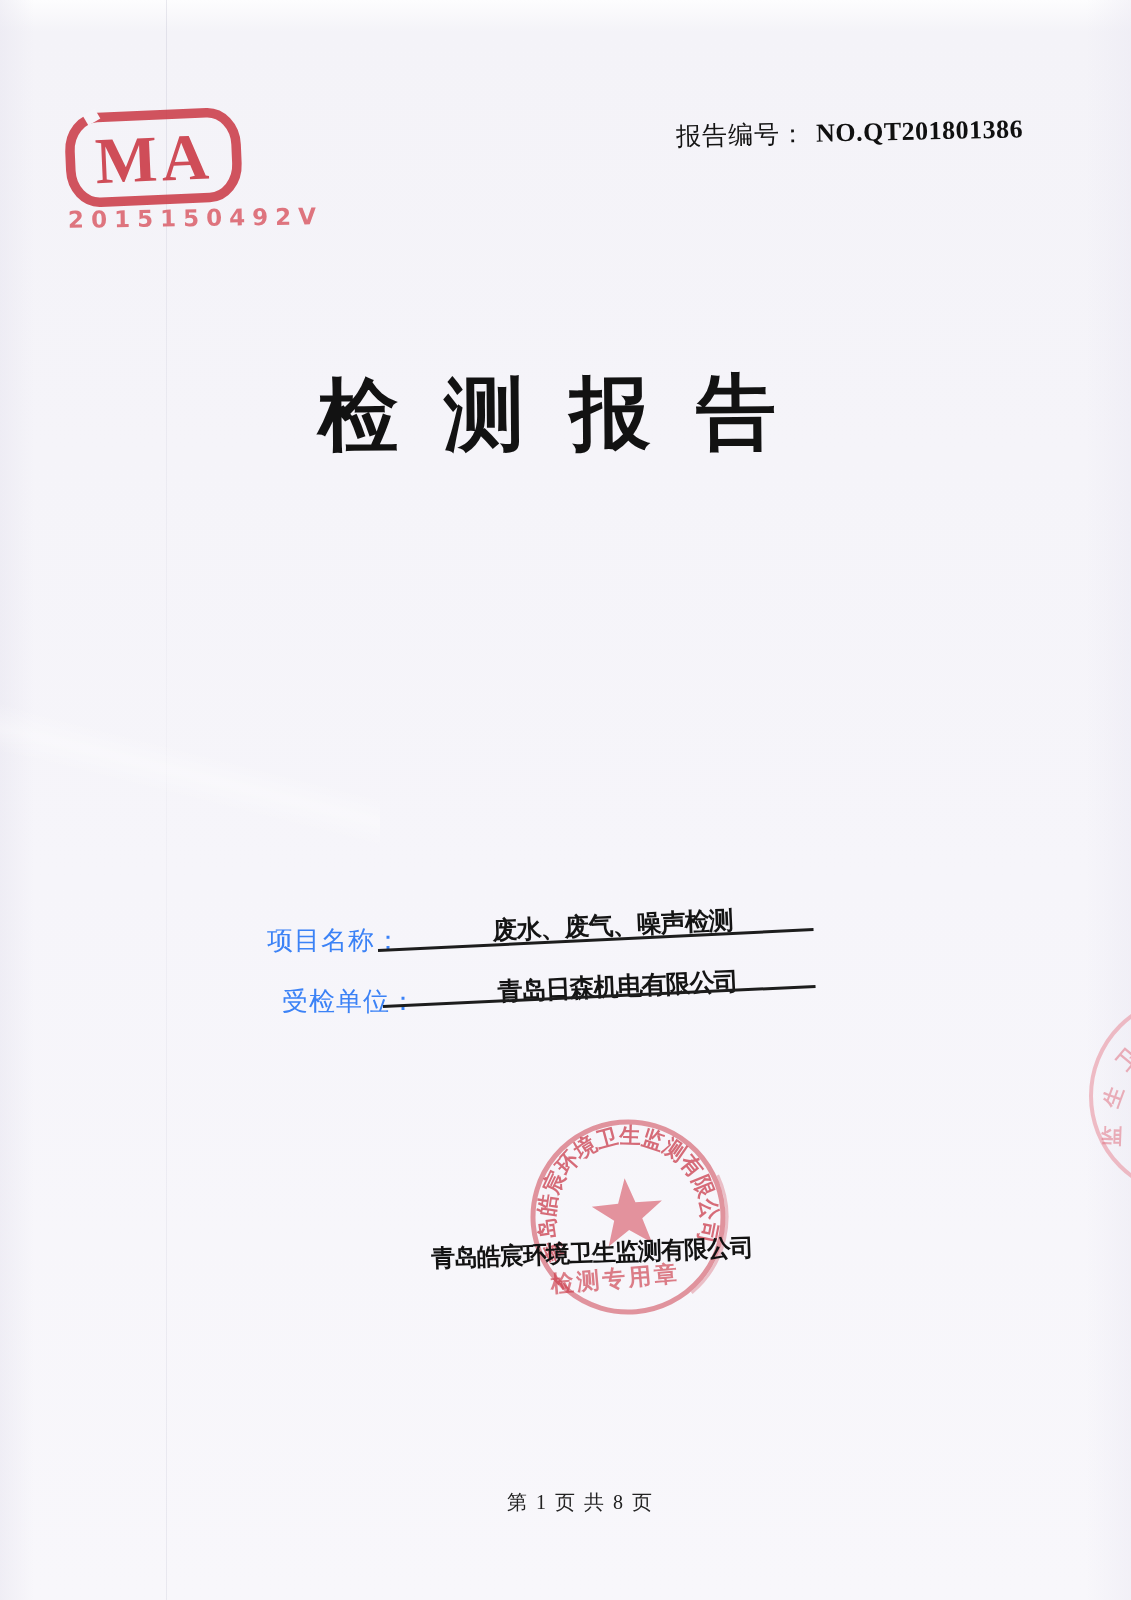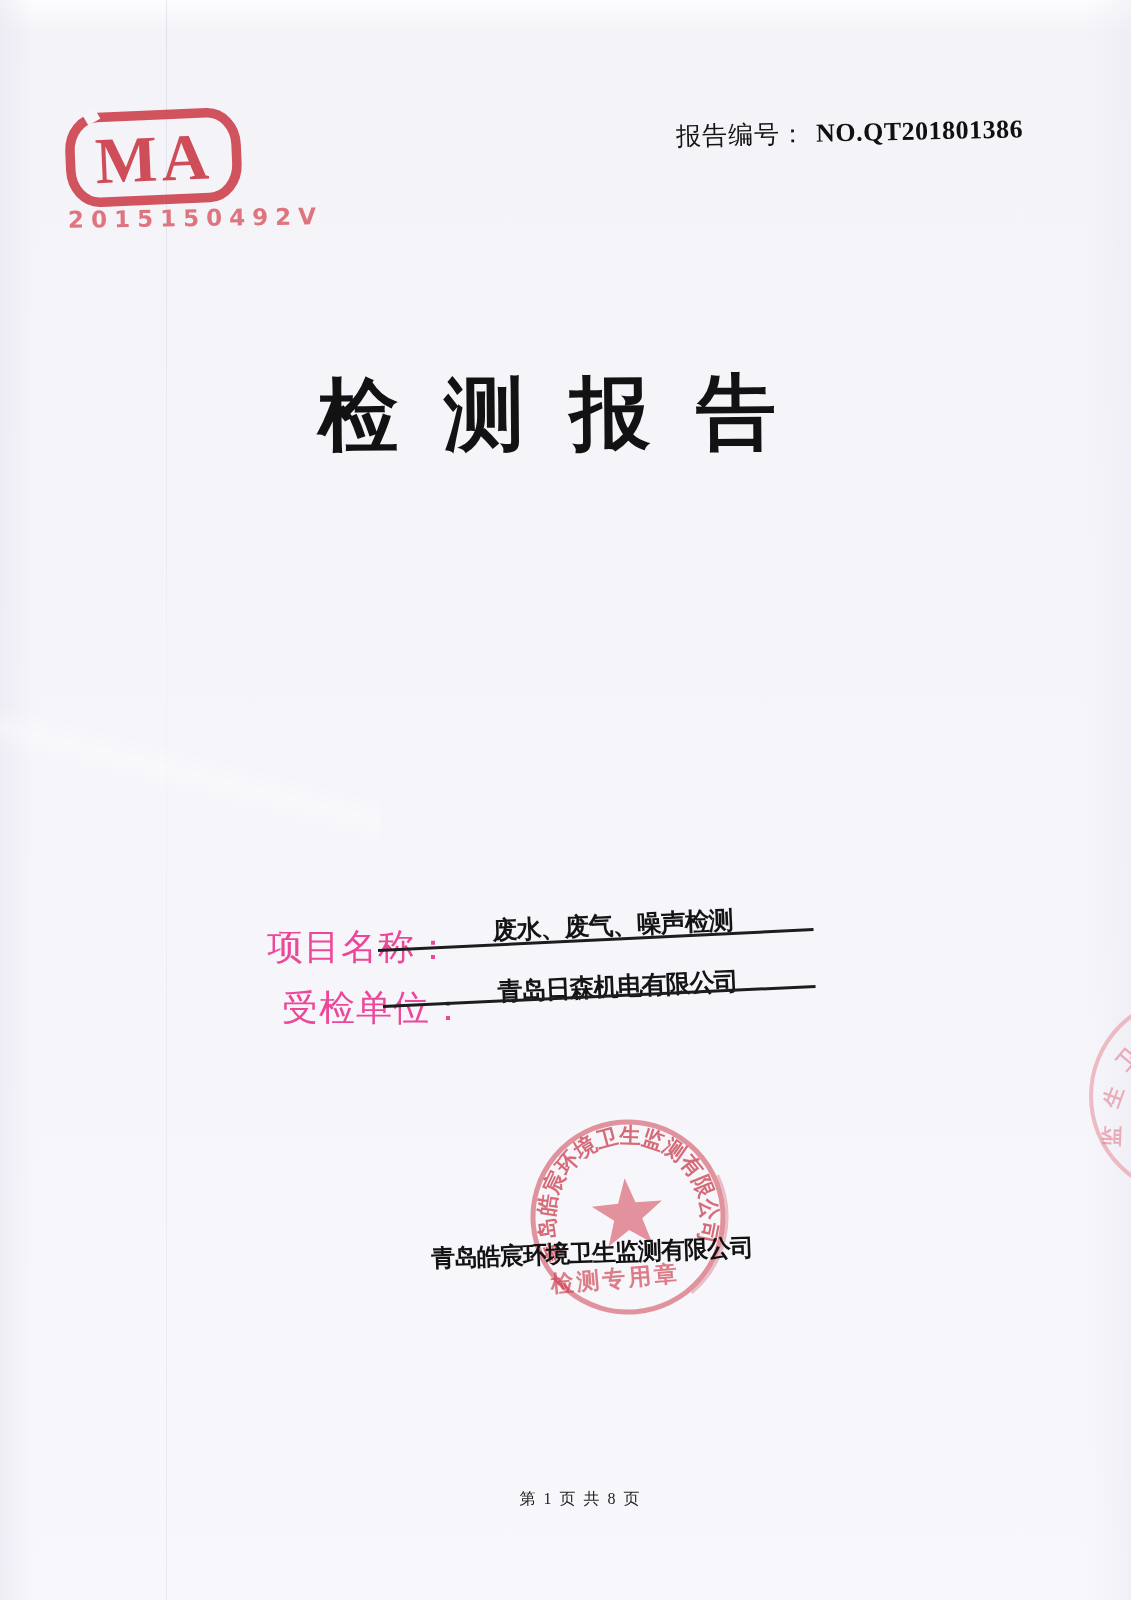--- a/index.html
+++ b/index.html
@@ -25,21 +25,21 @@
   
   .report-no{left:676px;top:116px;white-space:nowrap;transform:rotate(-1.2deg);}
   .report-no .lbl{font-size:25px;color:#141414;letter-spacing:1px;}
   .report-no .val{font-size:26px;font-weight:700;color:#101010;letter-spacing:.5px;margin-left:10px;}
 
   
   .title{left:318px;top:372px;font-size:80px;font-weight:700;color:#121212;
     letter-spacing:46px;white-space:nowrap;transform:rotate(-0.5deg);line-height:1.05;}
 
   
-  .f-label{font-size:36px;color:#ec4899;letter-spacing:1px;white-space:nowrap;}
+  .f-label{font-size:26px;color:#3b82f6;letter-spacing:1px;white-space:nowrap;}
   .f-label.r1{left:267px;top:923px;}
   .f-label.r2{left:282px;top:984px;}
   .f-value{font-size:25px;font-weight:700;color:#141414;letter-spacing:-1px;white-space:nowrap;
     transform:rotate(-2.5deg);transform-origin:left top;}
   .f-value.r1{left:492px;top:914px;}
   .f-value.r2{left:497px;top:975px;}
   .f-line{height:0;border-bottom:3px solid #1d1d1d;transform-origin:left center;}
   .f-line.r1{left:378px;top:949px;width:436px;transform:rotate(-2.75deg);}
   .f-line.r2{left:383px;top:1005px;width:433px;transform:rotate(-2.65deg);}
 
@@ -52,21 +52,21 @@
 
   
   .edge-seal{left:1089px;top:995px;width:194px;height:194px;border-radius:50%;
     border:4px solid rgba(229,123,138,.48);z-index:3;}
   .edge-seal span{position:absolute;font-size:21px;font-weight:700;color:rgba(224,115,132,.55);}
   .edge-seal .c0{left:24px;top:46px;transform:rotate(-50deg);}
   .edge-seal .c1{left:10px;top:84px;transform:rotate(-70deg);}
   .edge-seal .c2{left:8px;top:123px;transform:rotate(-88deg);}
 
   
-  .footer{left:458px;top:1489px;width:245px;text-align:center;font-size:16px;
+  .footer{left:458px;top:1489px;width:245px;text-align:center;font-size:20px;
     letter-spacing:2px;color:#222;white-space:nowrap;}
 </style>
 </head>
 <body>
 
 <div class="abs crease"></div>
 <div class="abs fold"></div>
 
 <div class="abs cma">
   <svg width="180" height="104" viewBox="0 0 170 95">

